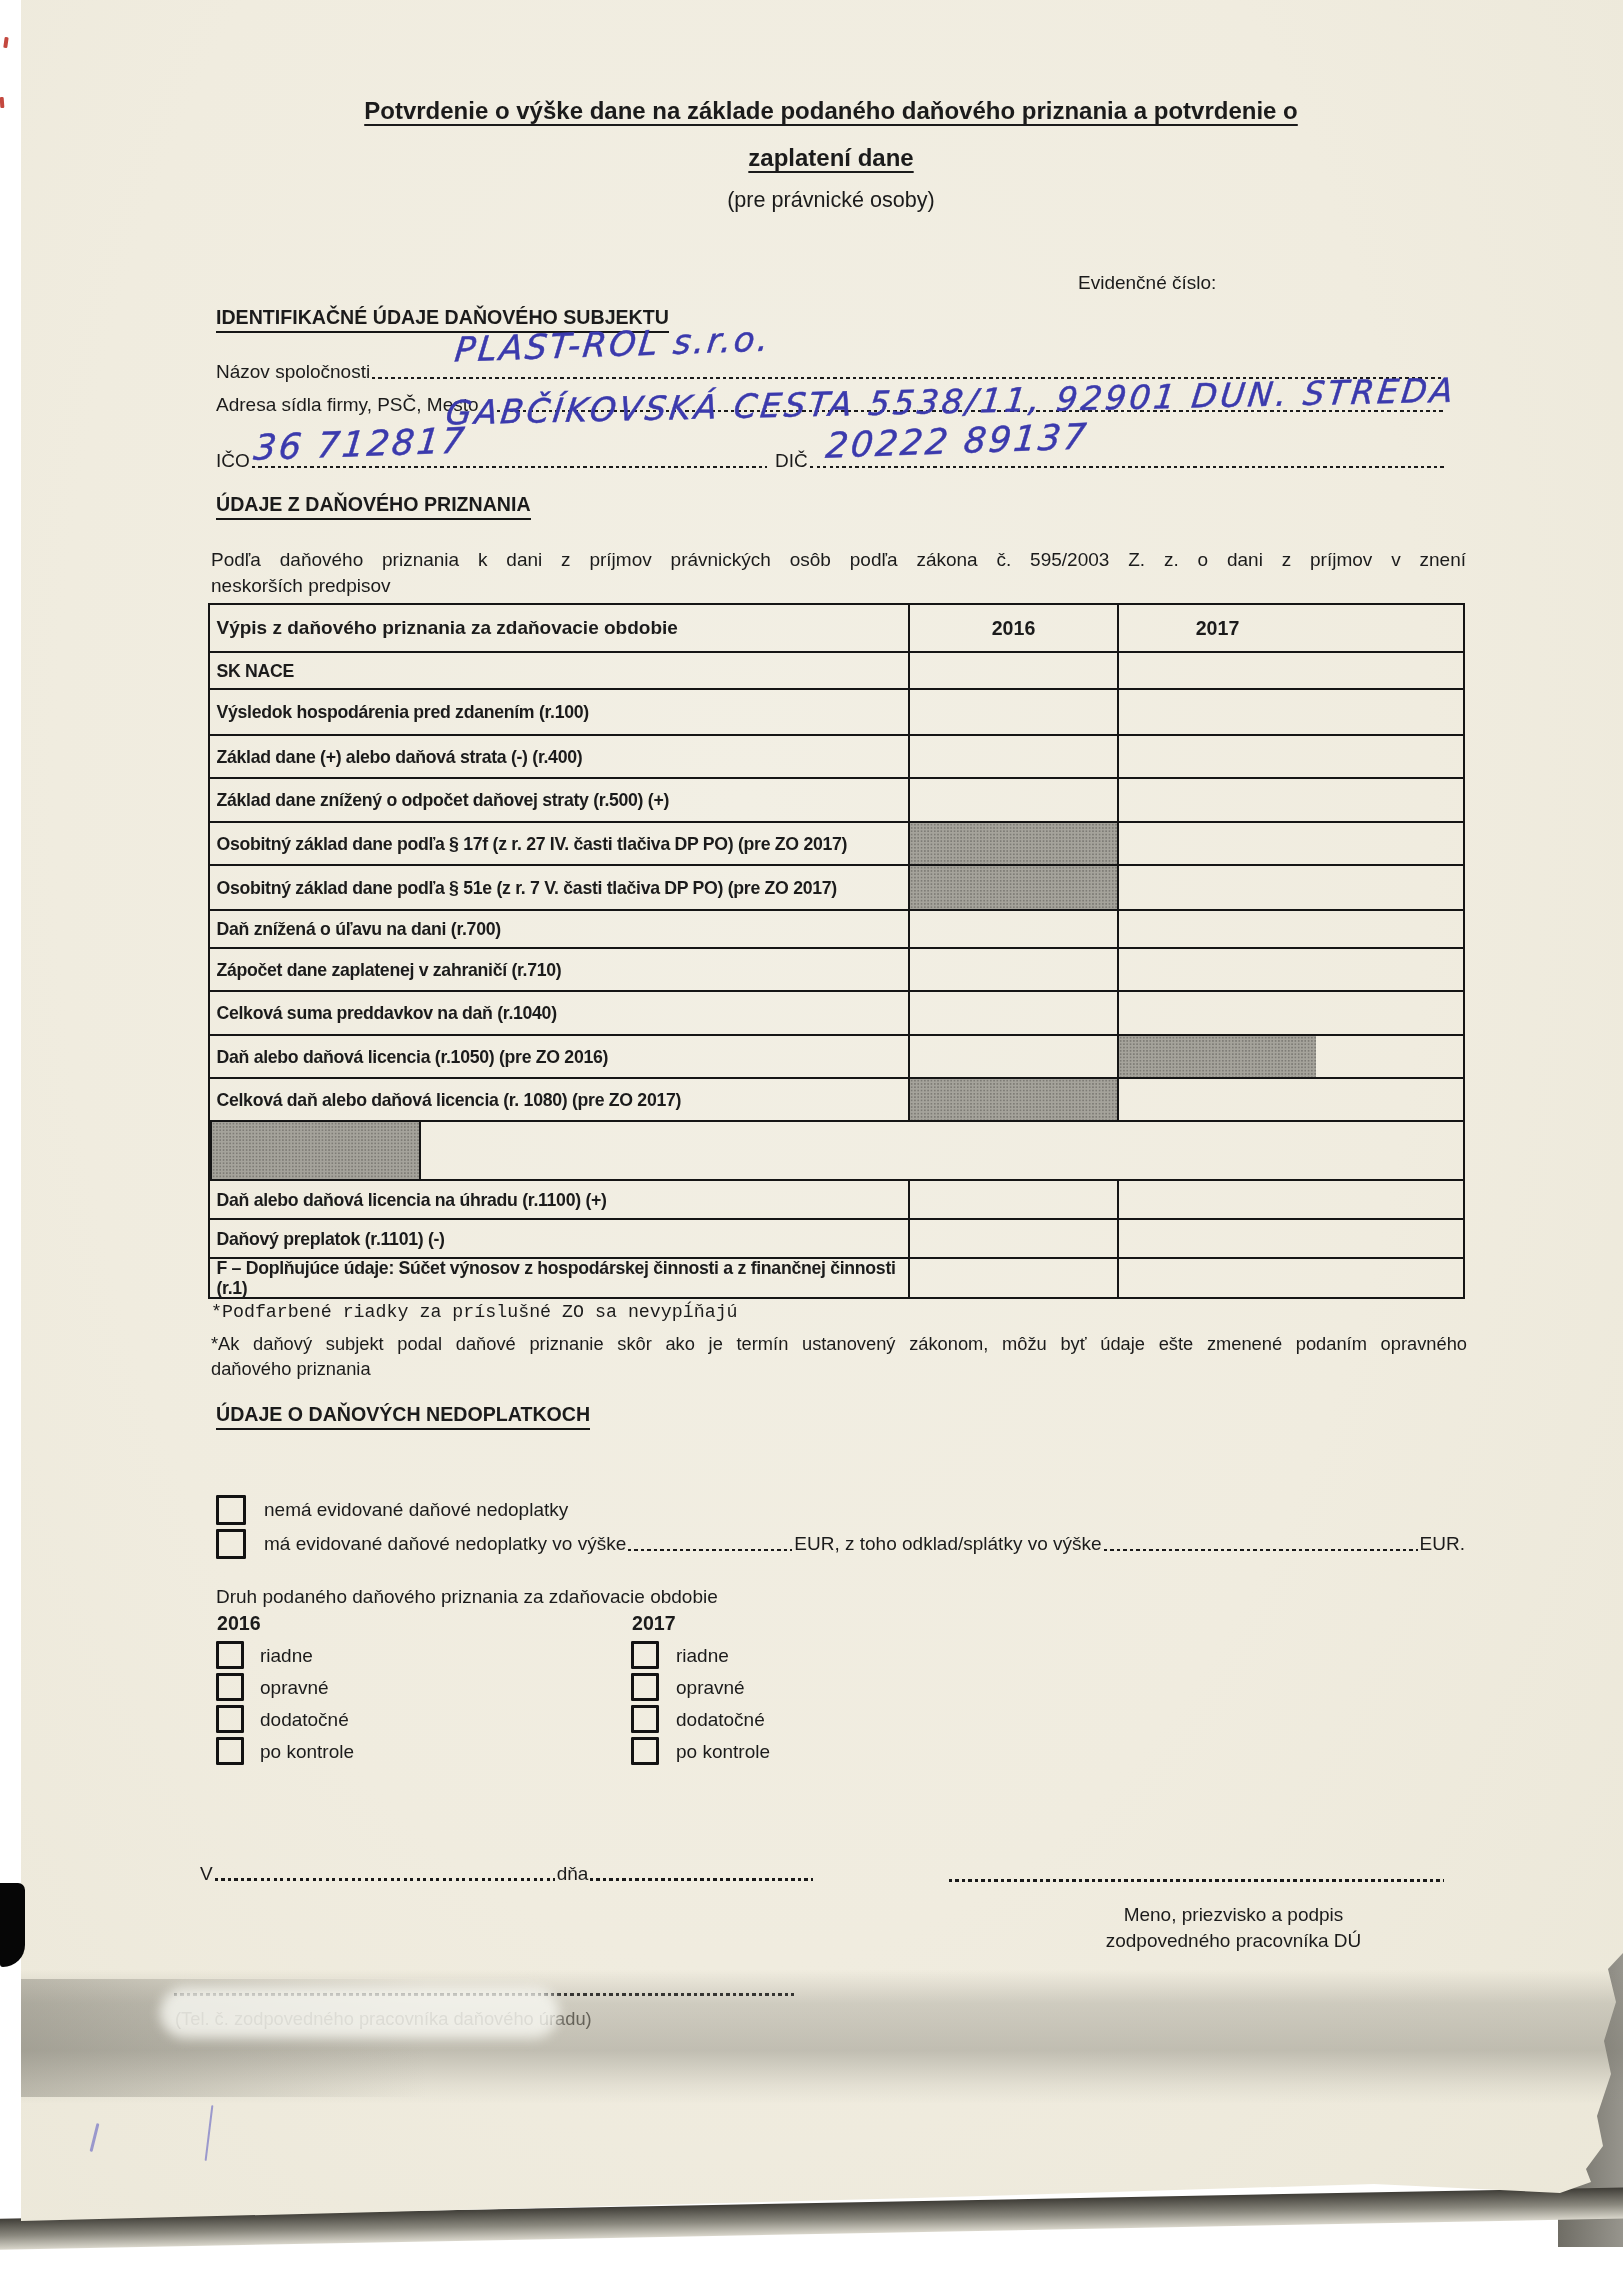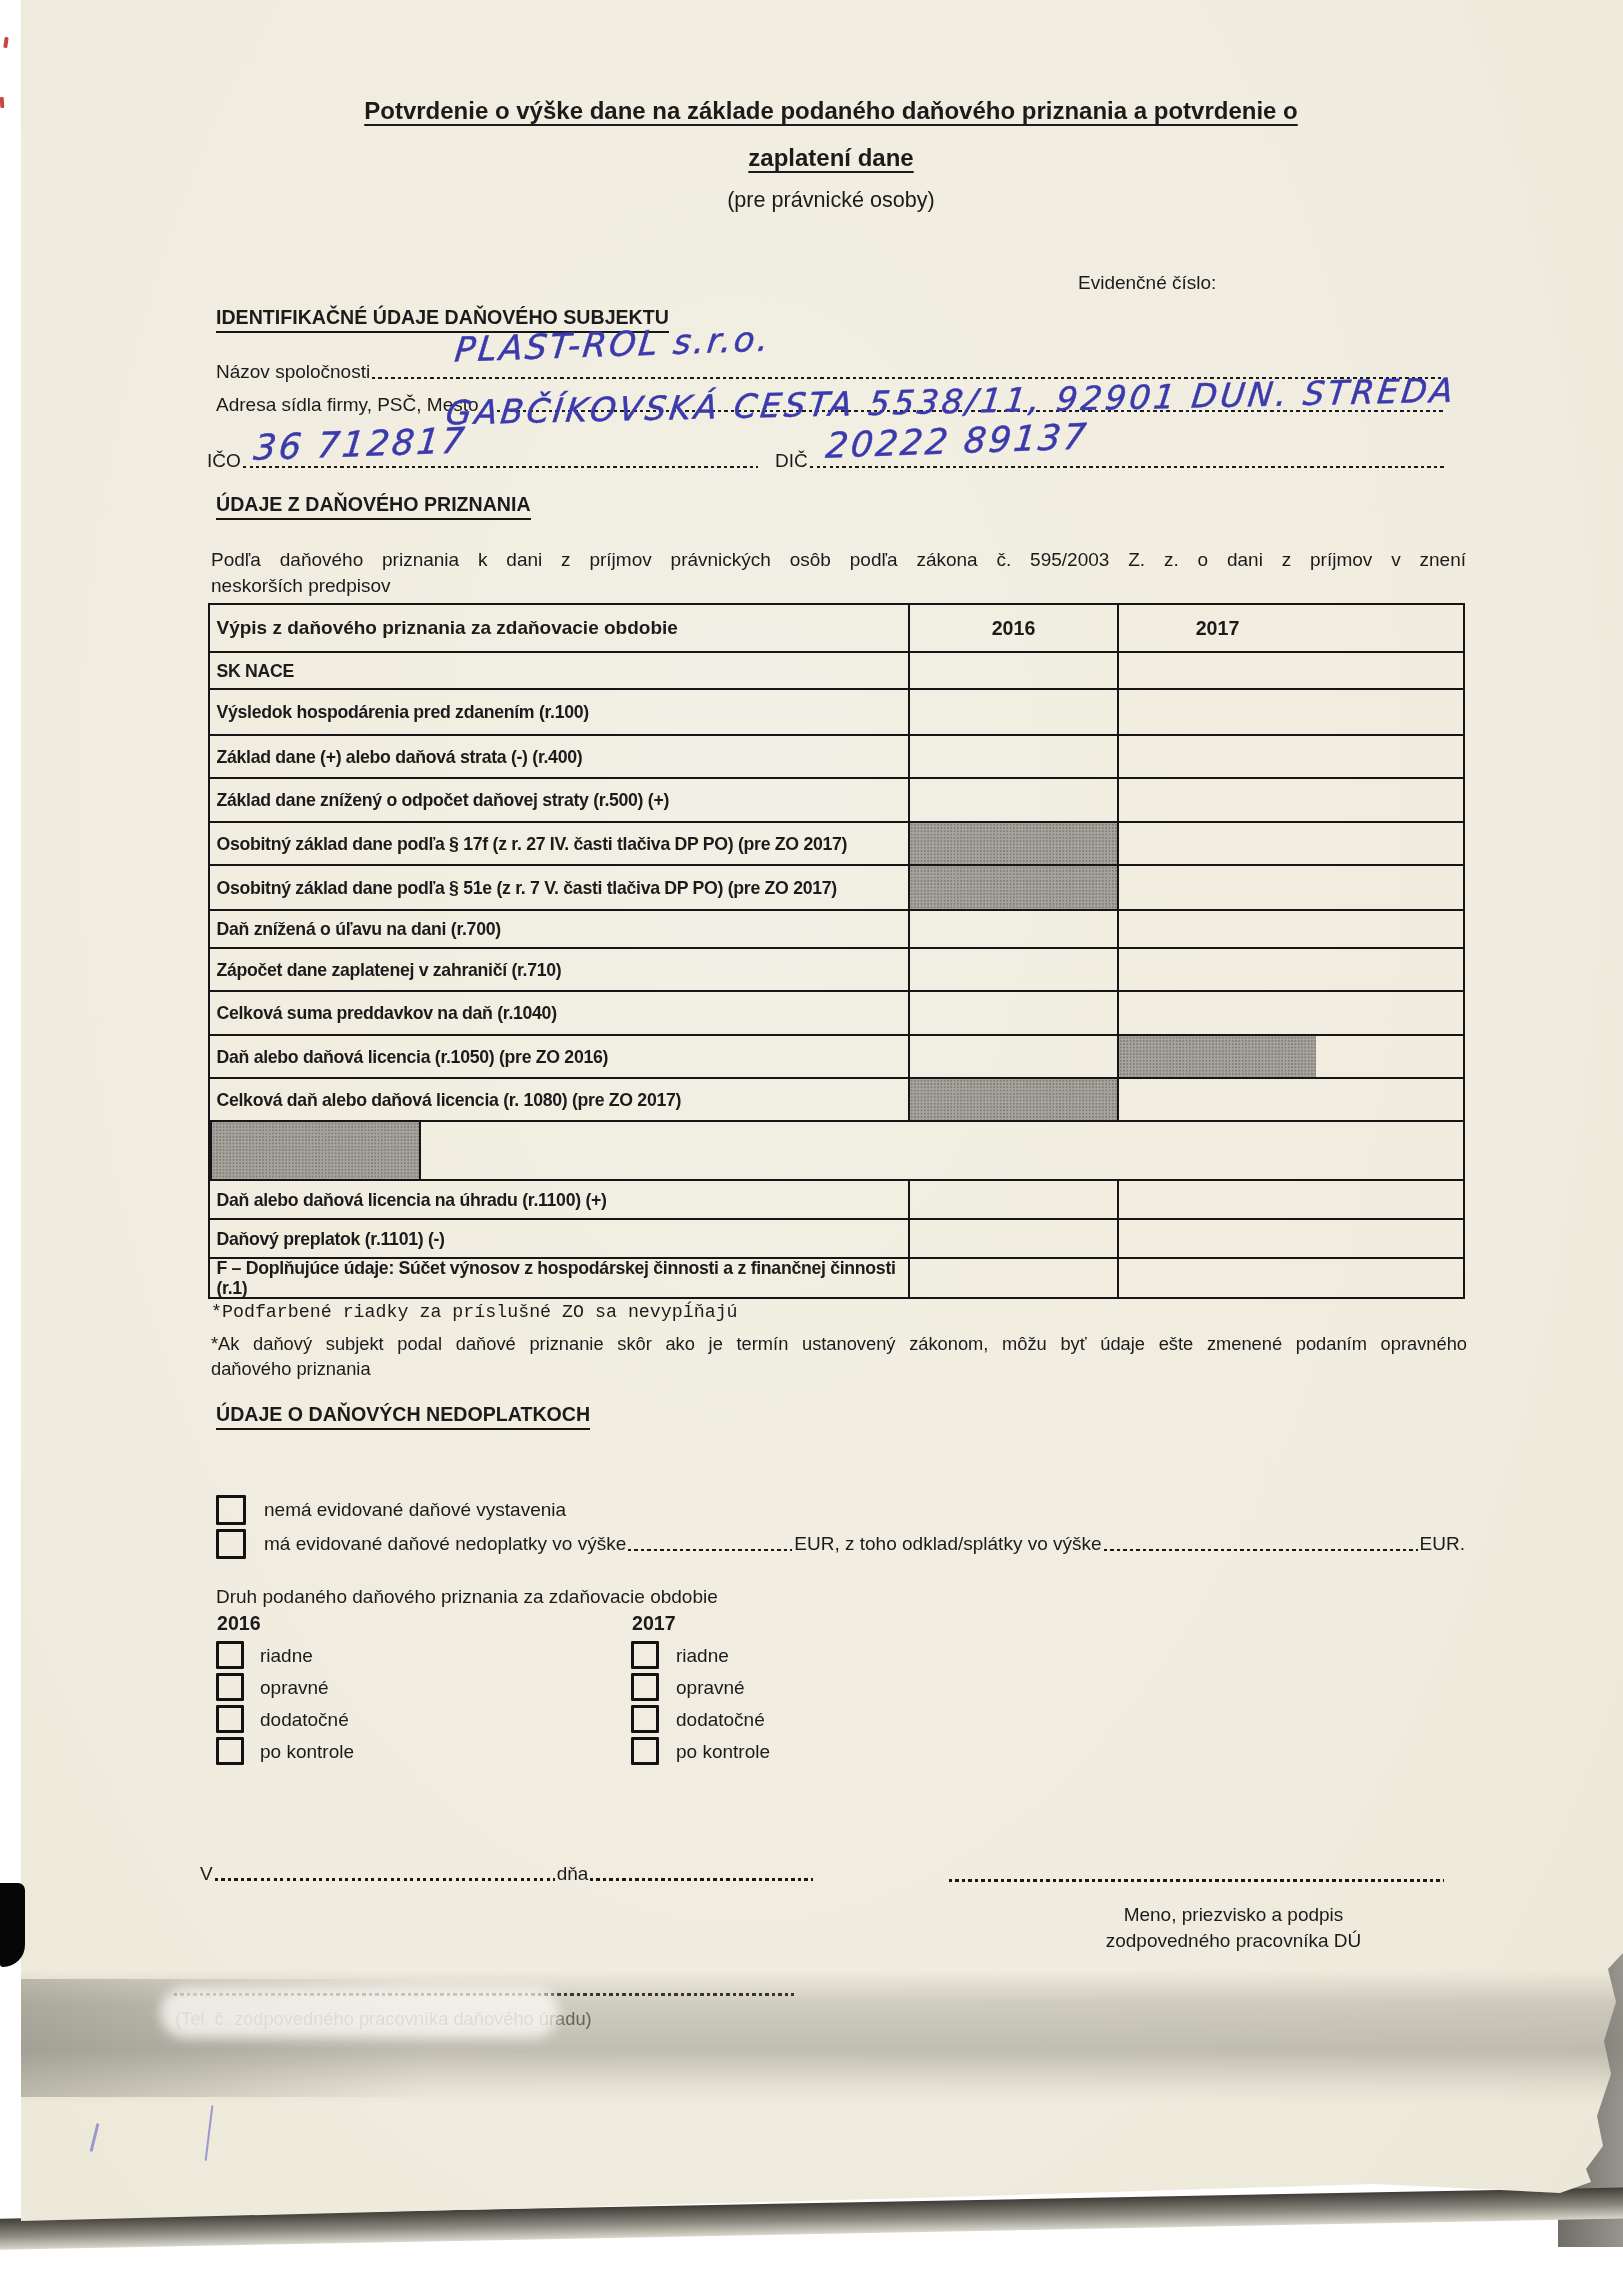--- a/index.html
+++ b/index.html
@@ -87,21 +87,21 @@
       <span class="dots"></span>
     </div>
     <div class="hand" style="left:455px;top:324px;font-size:34px;letter-spacing:2.6px;transform:rotate(-2deg) skewX(-8deg);">PLAST-ROL s.r.o.</div>
 
     <div class="line" style="left:216px;right:177px;top:390px;height:26px;gap:16px;">
       <span class="lbl">Adresa sídla firmy, PSČ, Mesto</span>
       <span class="dots"></span>
     </div>
     <div class="hand" style="left:446px;top:382px;font-size:33px;letter-spacing:3.3px;transform:rotate(-1.3deg) skewX(-8deg);">GABČÍKOVSKÁ CESTA 5538/11, 92901 DUN. STREDA</div>
 
-    <div class="line" style="left:207px;width:553px;top:446px;height:26px;">
+    <div class="line" style="left:216px;width:553px;top:446px;height:26px;">
       <span class="lbl">IČO</span>
       <span class="dots"></span>
     </div>
     <div class="hand" style="left:254px;top:424px;font-size:35px;letter-spacing:2.6px;transform:rotate(-2deg) skewX(-8deg);">36 712817</div>
 
     <div class="line" style="left:775px;right:177px;top:446px;height:26px;">
       <span class="lbl">DIČ</span>
       <span class="dots"></span>
     </div>
     <div class="hand" style="left:826px;top:421px;font-size:35px;letter-spacing:2.6px;transform:rotate(-2deg) skewX(-8deg);">20222 89137</div>
@@ -202,21 +202,21 @@
       <span class="justline">*Ak daňový subjekt podal daňové priznanie skôr ako je termín ustanovený zákonom, môžu byť údaje ešte zmenené podaním opravného</span>
       <span>daňového priznania</span>
     </div>
 
     <div class="abs" style="left:216px;top:1403px;">
       <span class="head">ÚDAJE O DAŇOVÝCH NEDOPLATKOCH</span>
     </div>
 
 
     <span class="cb" style="left:216px;top:1495px;width:30px;height:30px;"></span>
-    <div class="abs" style="left:264px;top:1499px;font-size:19px;">nemá evidované daňové vystavenia</div>
+    <div class="abs" style="left:264px;top:1499px;font-size:19px;">nemá evidované daňové nedoplatky</div>
 
     <span class="cb" style="left:216px;top:1529px;width:30px;height:30px;"></span>
     <div class="line" style="left:264px;right:158px;top:1526px;height:29px;">
       <span class="lbl">má evidované daňové nedoplatky vo výške</span>
       <span class="dots" style="flex:0 0 164px;"></span>
       <span class="lbl">EUR, z toho odklad/splátky vo výške</span>
       <span class="dots"></span>
       <span class="lbl">EUR.</span>
     </div>
 

